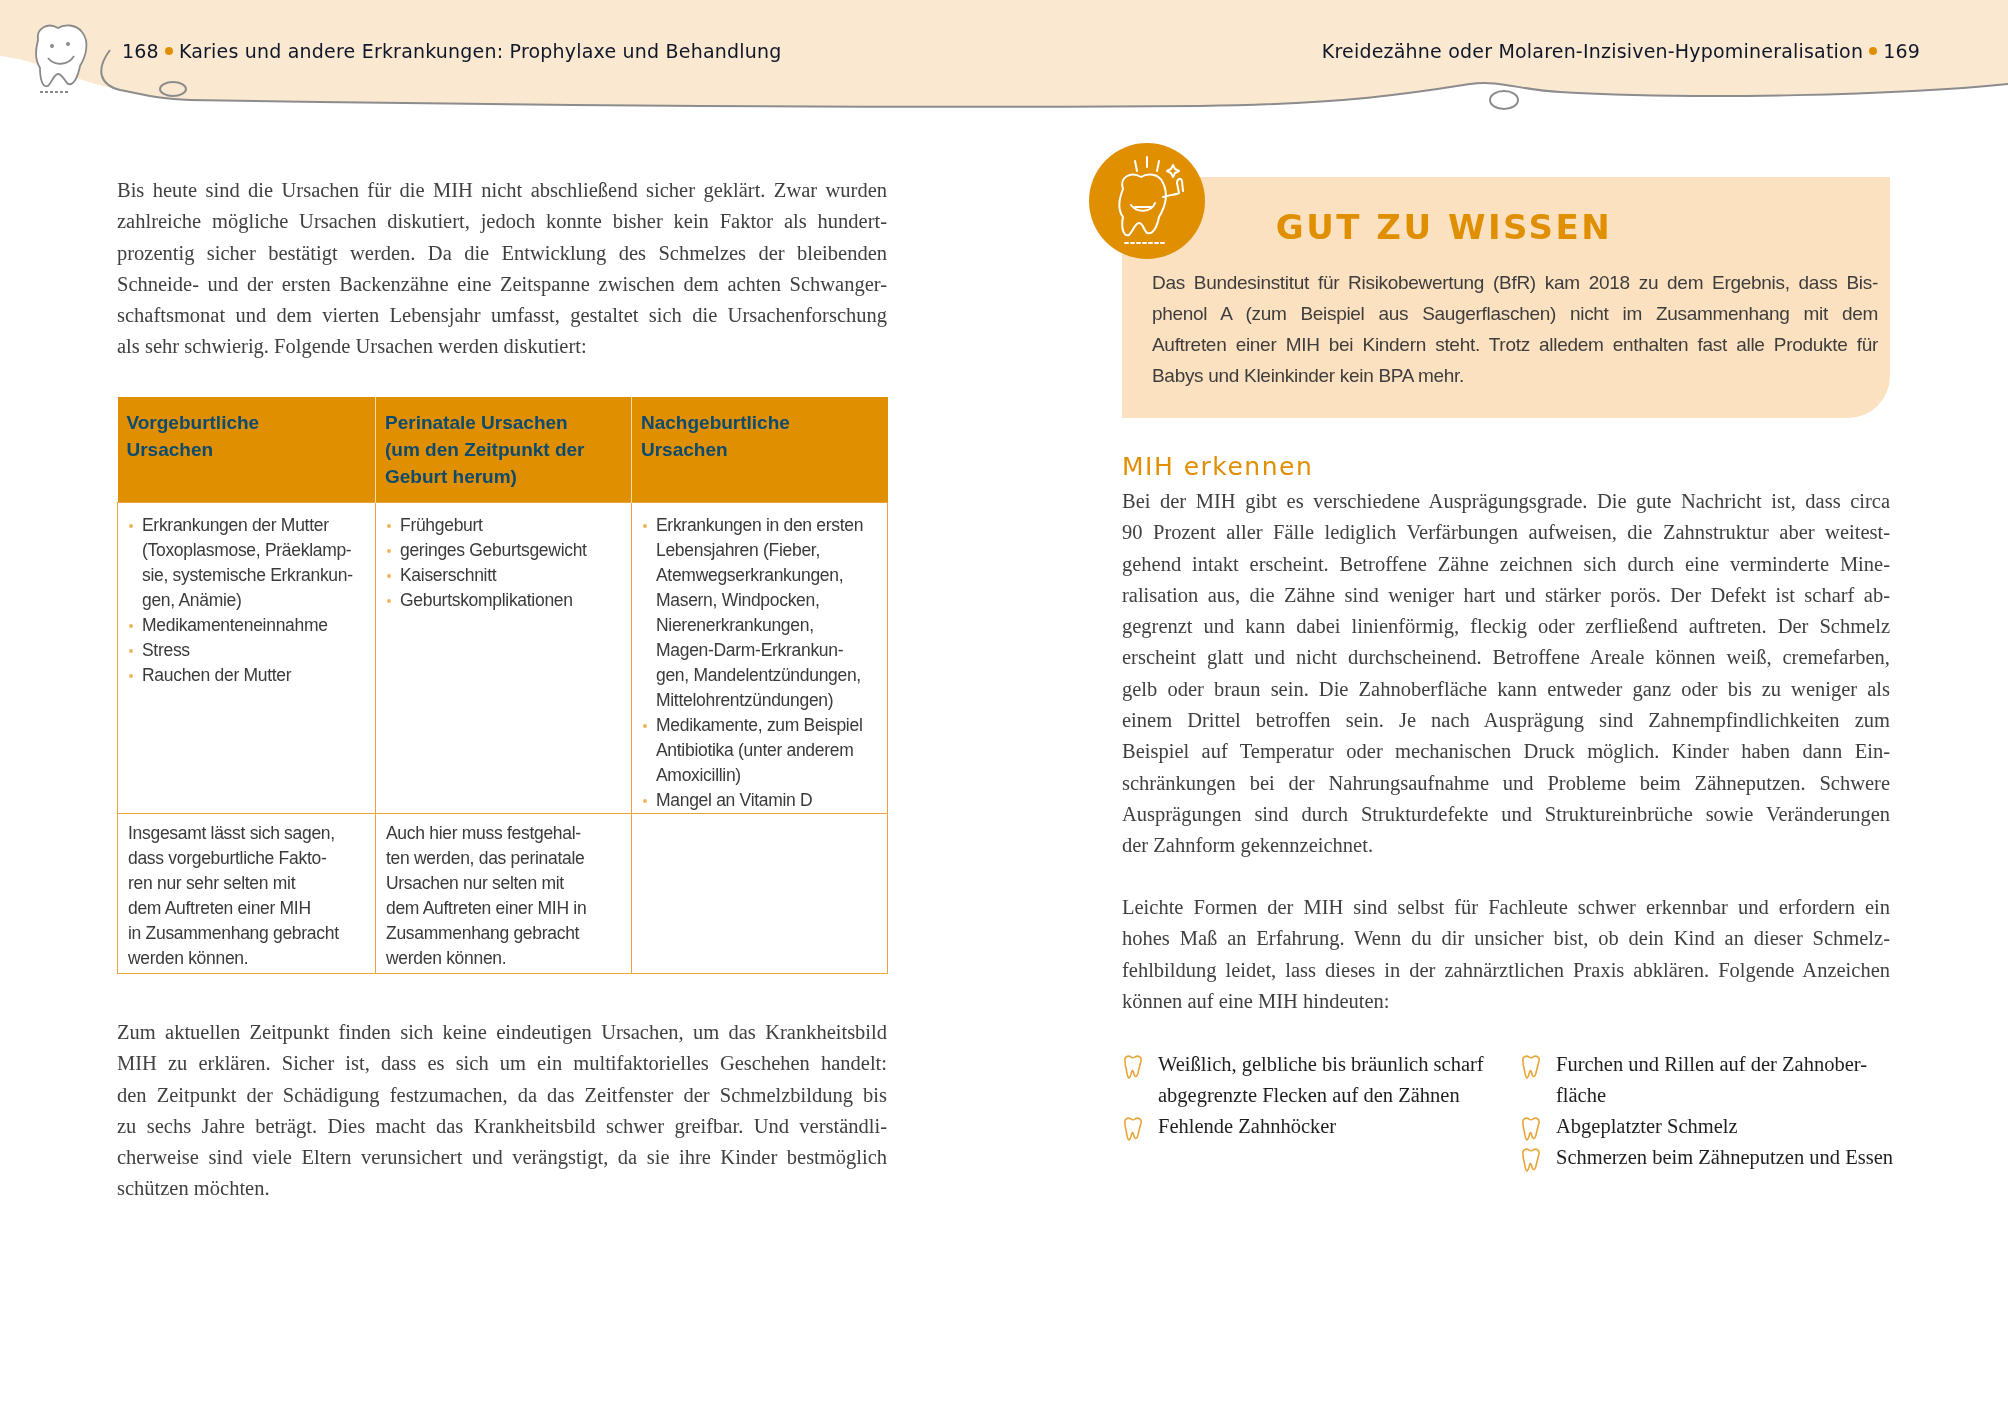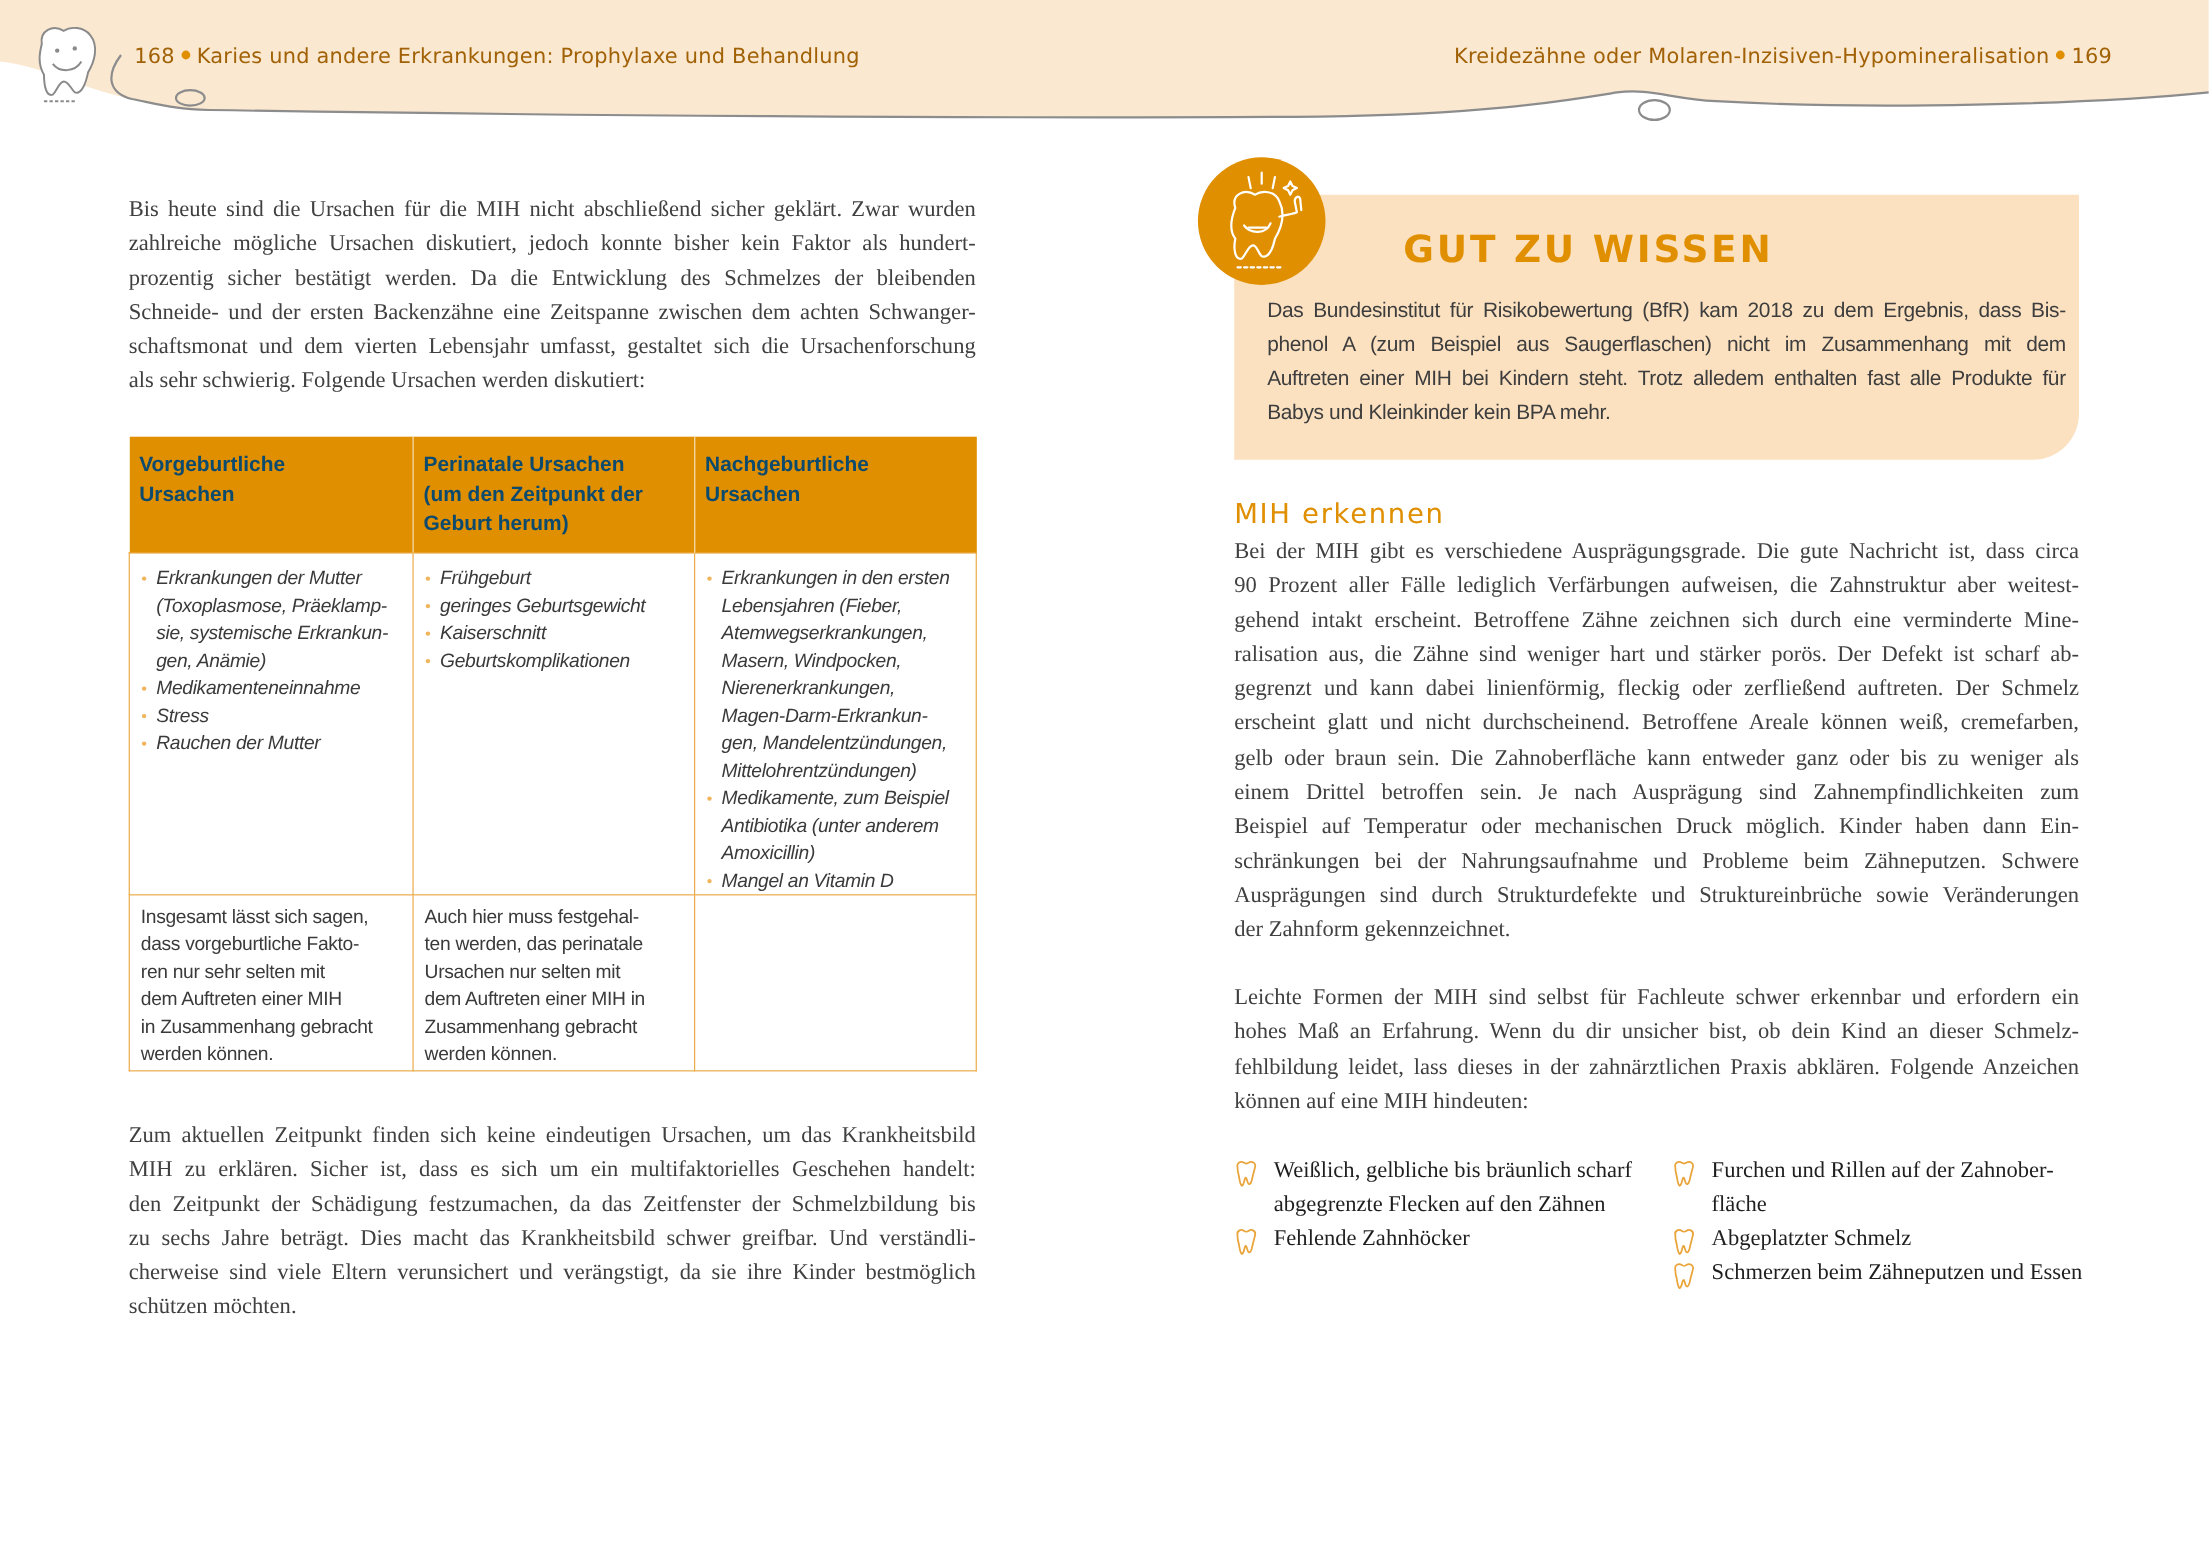--- a/index.html
+++ b/index.html
@@ -2,21 +2,21 @@
 <html><head>
 <meta charset="utf-8">
 <style>
   html, body { margin:0; padding:0; background:#ffffff; }
   body { width:2008px; height:1417px; position:relative; overflow:hidden;
          font-family:"DejaVu Serif", serif; color:#1e1e1e; }
 
   
   .header-band { position:absolute; left:0; top:0; width:2008px; height:120px; }
   .running-head { position:absolute; top:40px; font-family:"DejaVu Sans", sans-serif;
-                  font-size:19px; color:#a16207; letter-spacing:0.2px; white-space:nowrap; }
+                  font-size:19px; color:#0f172a; letter-spacing:0.2px; white-space:nowrap; }
   .running-head .dot { display:inline-block; width:8px; height:8px; border-radius:50%;
                        vertical-align:middle; margin:0 6px; position:relative; top:-2px; }
   .rh-left { left:122px; }
   .rh-right { right:88px; }
 
   
   .para { position:absolute; font-family:"Liberation Serif", serif; font-size:20.5px;
           line-height:31.3px; text-align:justify; color:#404040; hyphens:manual; }
   .para .line { display:block; white-space:nowrap; text-align-last:justify; }
   .para .line.last { text-align-last:left; }
@@ -26,21 +26,21 @@
                   font-family:"Liberation Sans", sans-serif; table-layout:fixed; }
   .causes-table th { background:#e08f00; color:#0c4a6e; text-align:left; vertical-align:top;
                      font-size:19px; font-weight:bold; line-height:27px; padding:12px 10px 10px 9px;
                      height:83px; border-left:1.5px solid #f6dcae; }
   .causes-table th:first-child { border-left:none; }
   .causes-table td { vertical-align:top; font-size:17.5px; line-height:25px; color:#3a3a3a;
                      border:1.5px solid #e9a43a; padding:10px 10px 0 10px; letter-spacing:-0.3px; }
   .causes-table tr.row-items td { height:300px; }
   .causes-table tr.row-summary td { height:152px; padding-top:7px; }
   .causes-table ul { list-style:none; margin:0; padding:0; }
-  .causes-table li { position:relative; padding-left:14px;font-style:italic; }
+  .causes-table li { position:relative; padding-left:14px; }
   .causes-table li::before { content:""; position:absolute; left:1px; top:11px; width:4px; height:4px;
                              border-radius:50%; background:#f0b45a; }
 
   
   .info-box { position:absolute; left:1122px; top:177px; width:768px; height:241px;
               background:#fbe1c0; border-bottom-right-radius:42px; }
   .info-badge { position:absolute; left:1089px; top:143px; width:116px; height:116px;
                 border-radius:50%; background:#e08f00; }
   .info-title { position:absolute; left:1122px; width:644px; top:207px; text-align:center;
                 font-family:"DejaVu Sans", sans-serif; font-weight:bold; font-size:34px;

